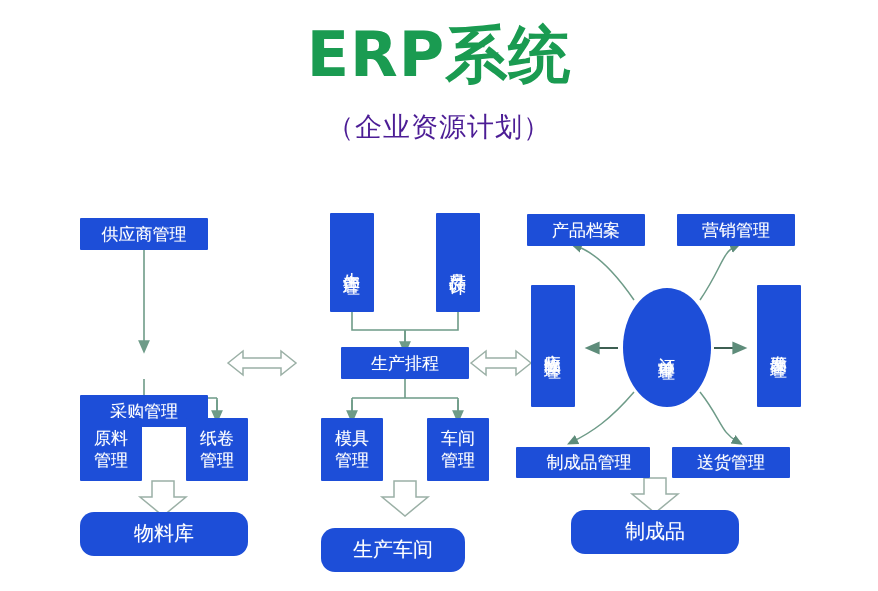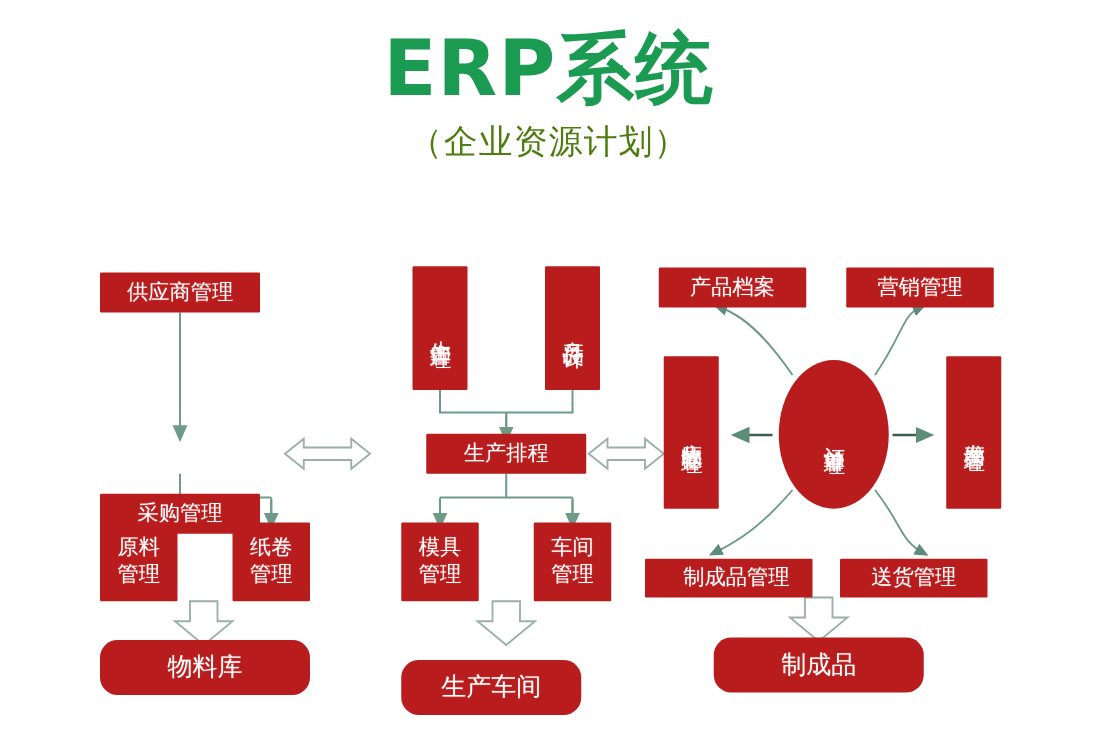--- a/index.html
+++ b/index.html
@@ -24,23 +24,23 @@
     text-align: center;
   }
   #main-title {
     font-size: 62px;
     font-weight: bold;
     color: #1A9B51;
     line-height: 1.05;
     letter-spacing: 1px;
   }
   #subtitle {
-    margin-top: 8px;
+    margin-top: 22px;
     font-size: 27px;
-    color: #4d7c0f;
+    color: #4c1d95;
     letter-spacing: 1px;
   }
 
   
   #diagram {
     position: absolute;
     left: 0;
     top: 0;
     width: 878px;
     height: 591px;
@@ -50,21 +50,21 @@
     left: 0;
     top: 0;
     width: 878px;
     height: 591px;
     pointer-events: none;
   }
 
   
   .node {
     position: absolute;
-    background: #b91c1c;
+    background: #1d4ed8;
     color: #ffffff;
     display: flex;
     align-items: center;
     justify-content: center;
     box-sizing: border-box;
     text-align: center;
     line-height: 1.18;
     text-shadow: 0 0 1px rgba(255,255,255,0.35);
   }
   .node.sq     { border-radius: 1px; }

